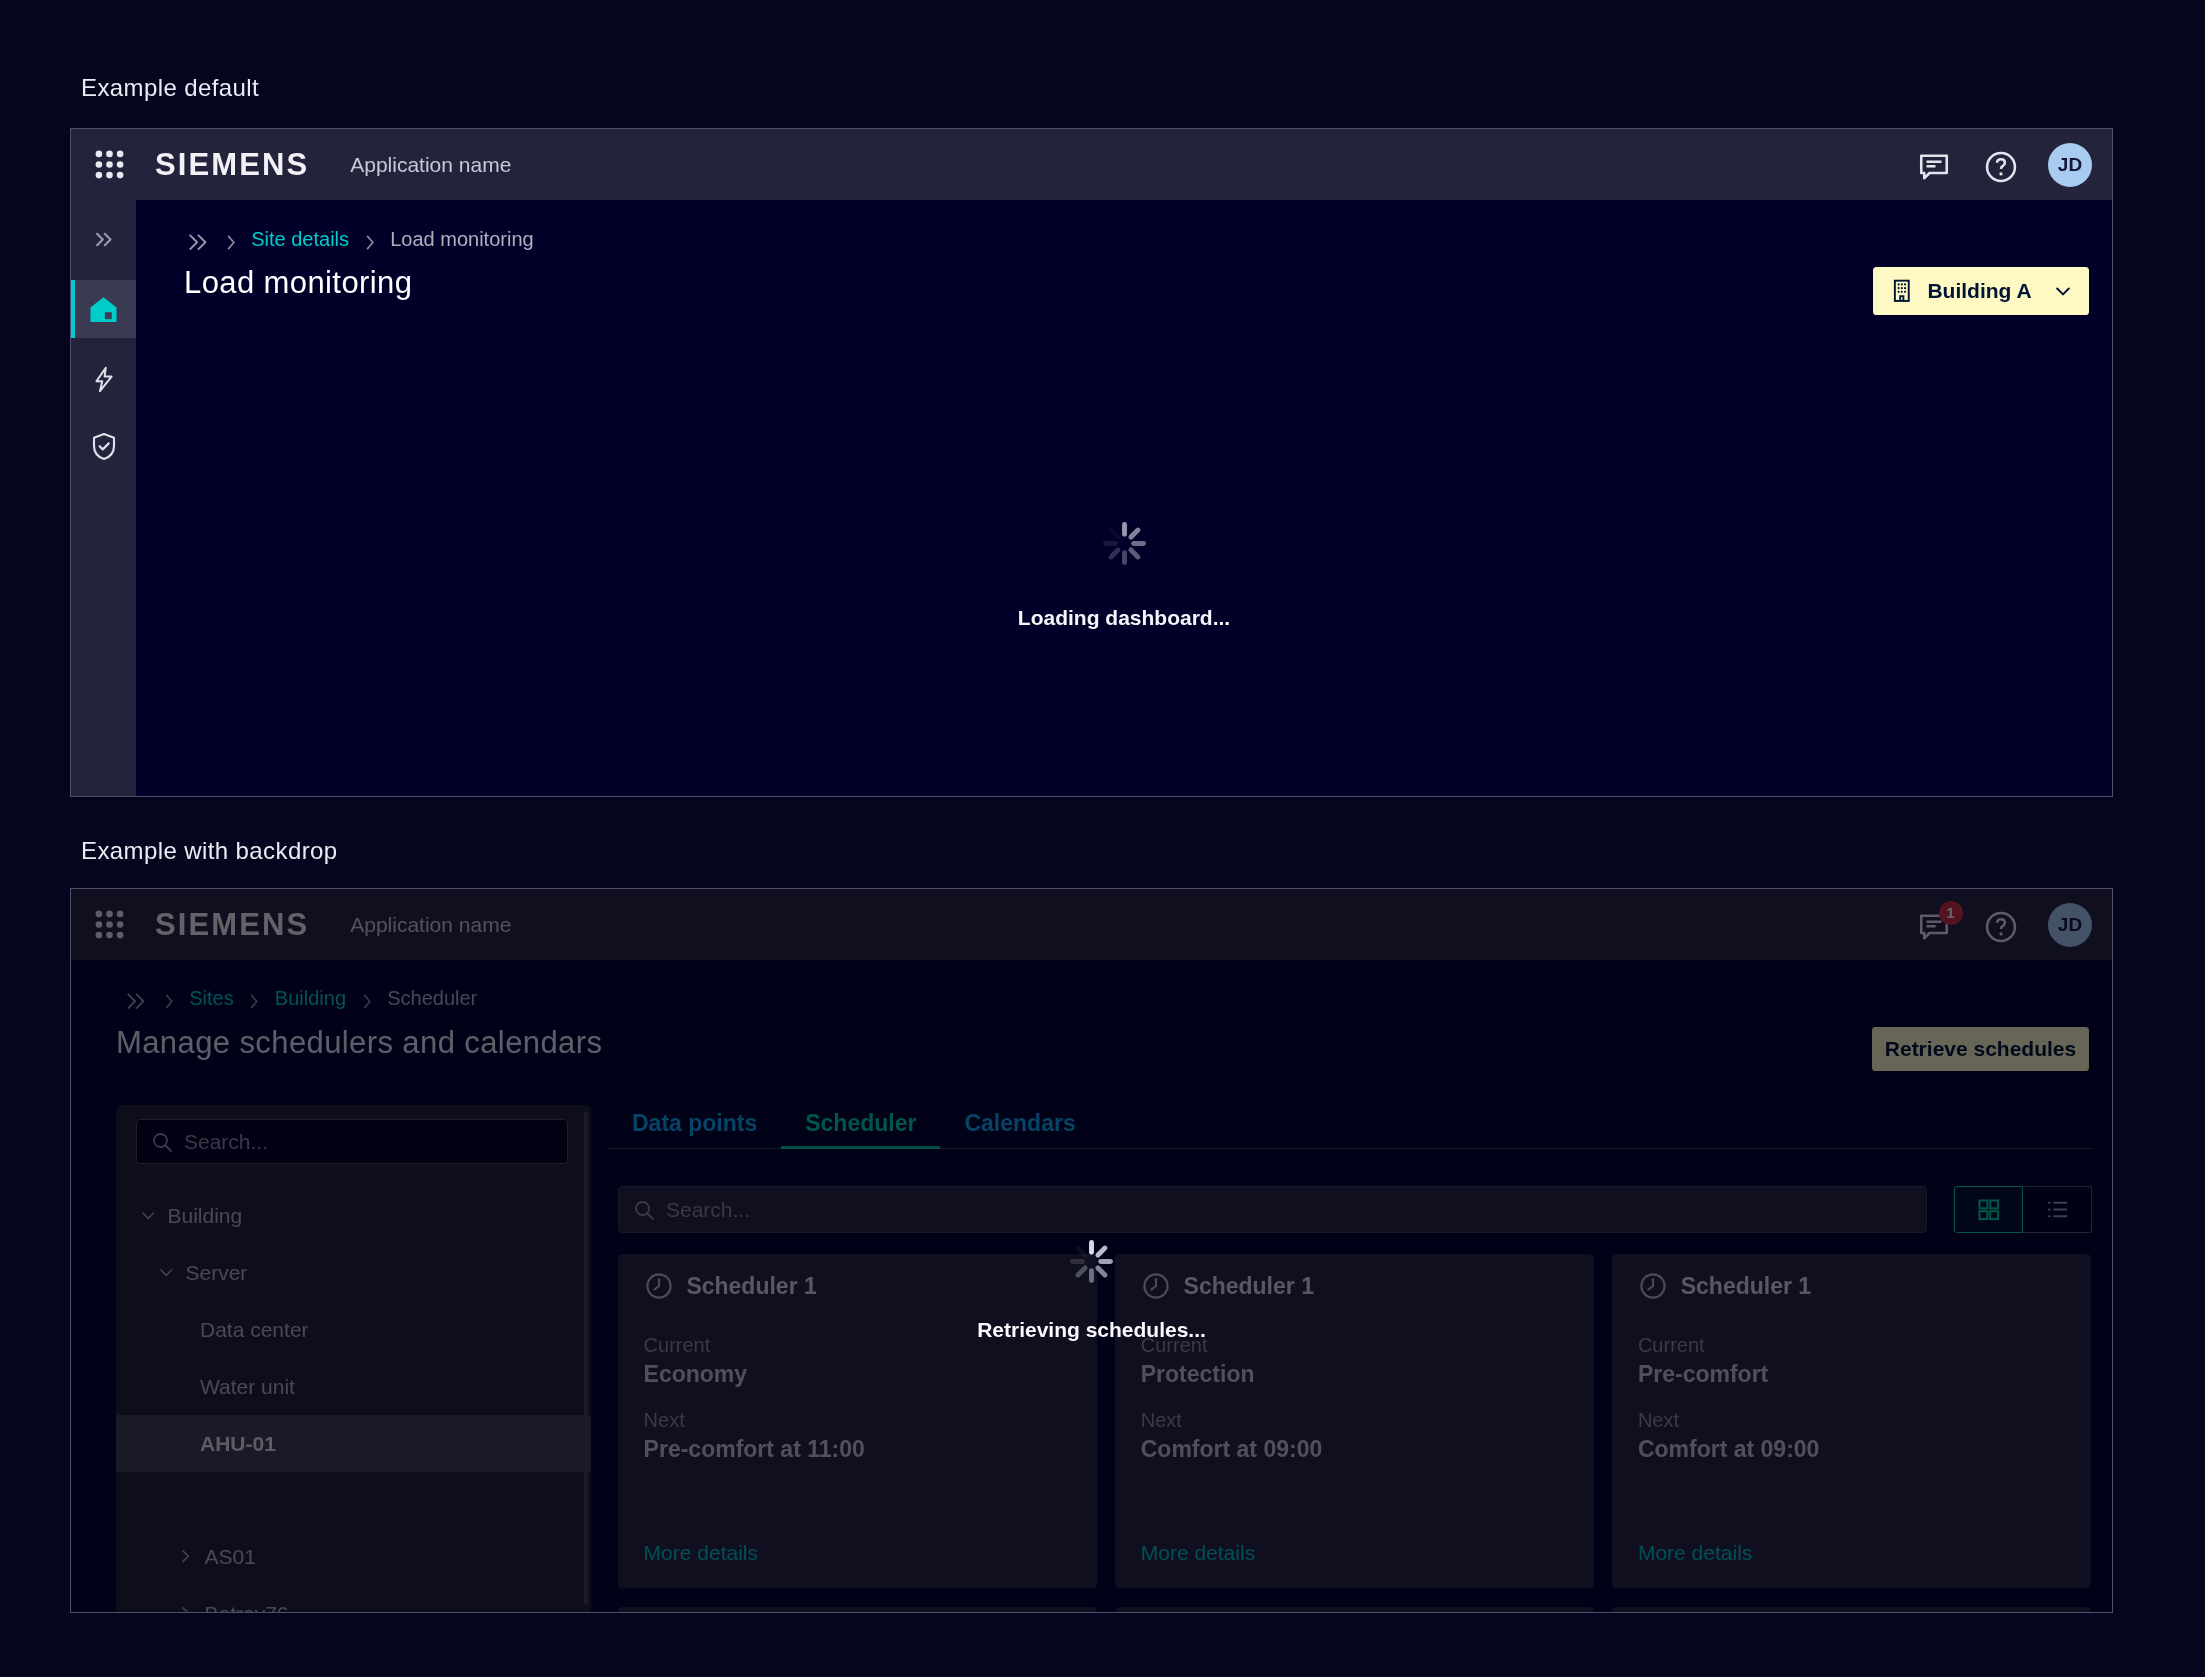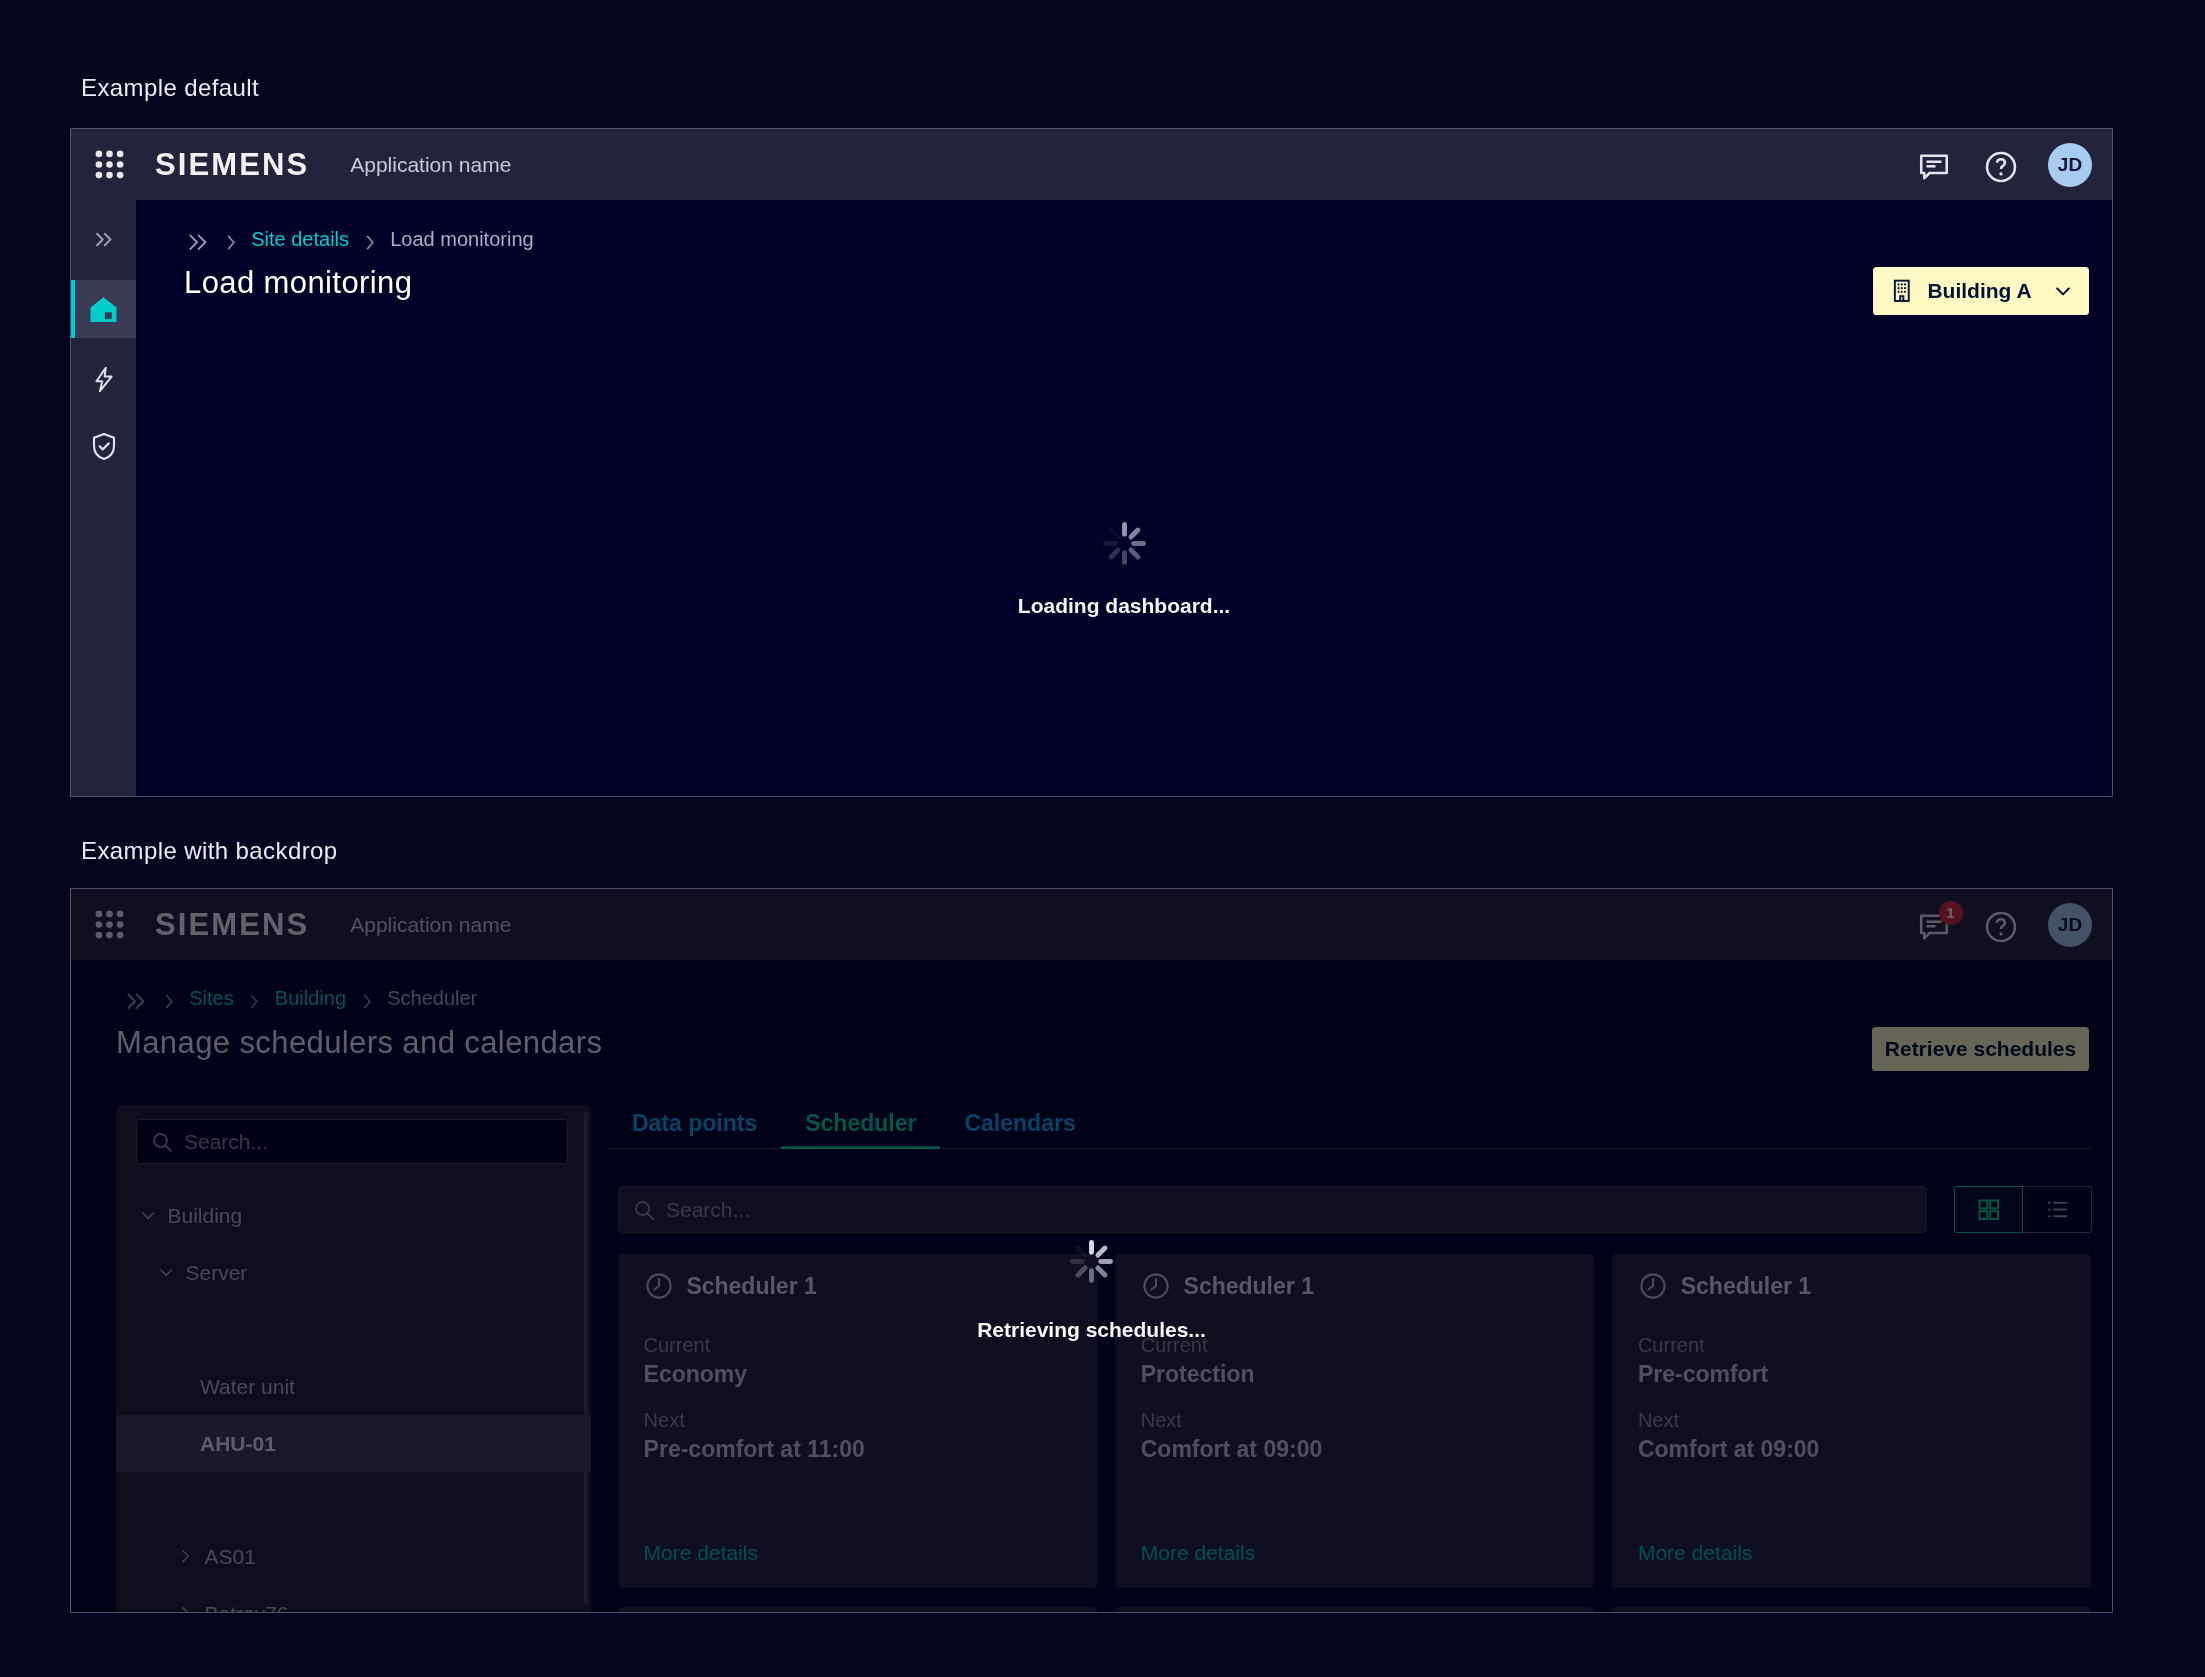--- a/index.html
+++ b/index.html
@@ -45,21 +45,21 @@
 
   .teal-btn { position:absolute; display:flex; align-items:center; justify-content:center; gap:12.8px; background:#fef9c3; color:#001535; border:none; border-radius:3.6px; font-size:21px; font-weight:700; cursor:pointer; }
   .site-btn { top:67px; right:23px; width:216px; height:48px; }
   .action-btn { top:67px; right:23px; width:217px; height:44px; }
 
   .loader { position:absolute; left:0; right:0; display:flex; flex-direction:column; align-items:center; }
   .content1 .loader { top:321px; }
   .spin { width:45px; height:45px; }
   .spin1 { color:#9596ac; }
   .spin2 { color:#d8d9e6; }
-  .loadtext { margin-top:28px; font-size:21px; font-weight:700; color:#f5f5fa; }
+  .loadtext { margin-top:40px; font-size:21px; font-weight:700; color:#f5f5fa; }
 
   
   .content2 { position:absolute; top:71px; left:0; right:0; bottom:0; }
   .content2 .crumbs { top:27px; left:53px; }
   .content2 .pagetitle { top:65px; left:45px; color:#e9e9f2; }
 
   .tree { position:absolute; left:45px; top:145px; width:475px; bottom:0; background:#1f1f33; border-radius:5.7px 5.7px 0 0; overflow:hidden; }
   .tree-search { position:absolute; top:14px; left:20px; width:432px; height:45px; }
   .searchwrap { position:relative; height:100%; }
   .searchwrap svg { position:absolute; left:14px; top:50%; transform:translateY(-50%); color:#8d8da2; }
@@ -304,20 +304,23 @@
               <path d="M5 9 L12 16 L19 9"></path>
             </svg>
           <span>Building</span>
         </div>
         <div class="trow t1" style="top:139px">
           <svg width="18.5" height="18.5" viewBox="0 0 24 24" fill="none" stroke="currentColor" stroke-width="2" stroke-linecap="round" stroke-linejoin="round">
               <path d="M5 9 L12 16 L19 9"></path>
             </svg>
           <span>Server</span>
         </div>
+        <div class="trow t2leaf" style="top:196px">
+          <span>Data center</span>
+        </div>
         <div class="trow t2leaf" style="top:253px">
           <span>Water unit</span>
         </div>
         <div class="trow t2leaf sel" style="top:310px">
           <span>AHU-01</span>
         </div>
         <div class="trow t2" style="top:423px">
           <svg width="18.5" height="18.5" viewBox="0 0 24 24" fill="none" stroke="currentColor" stroke-width="2" stroke-linecap="round" stroke-linejoin="round">
               <path d="M9 5 L16 12 L9 19"></path>
             </svg>

